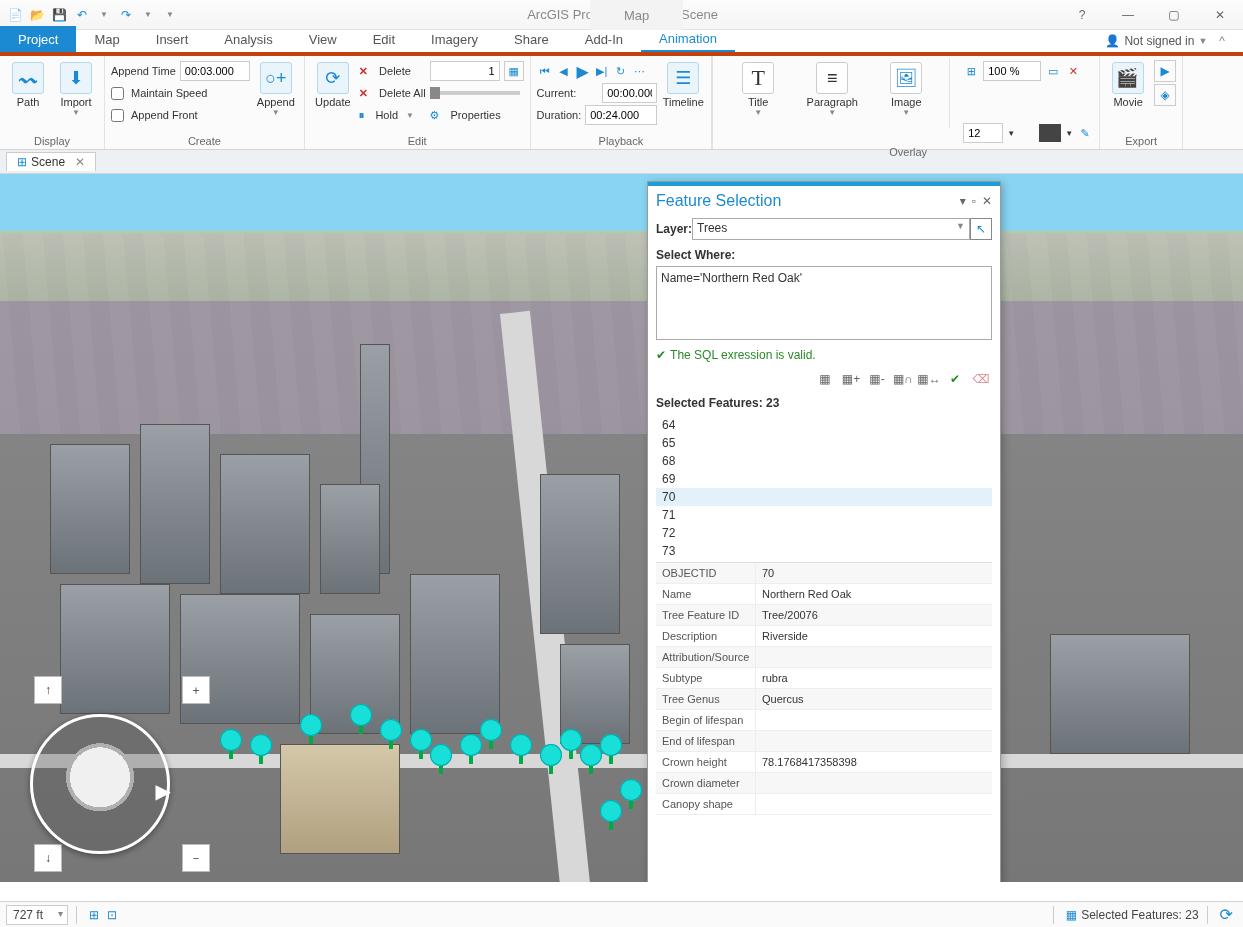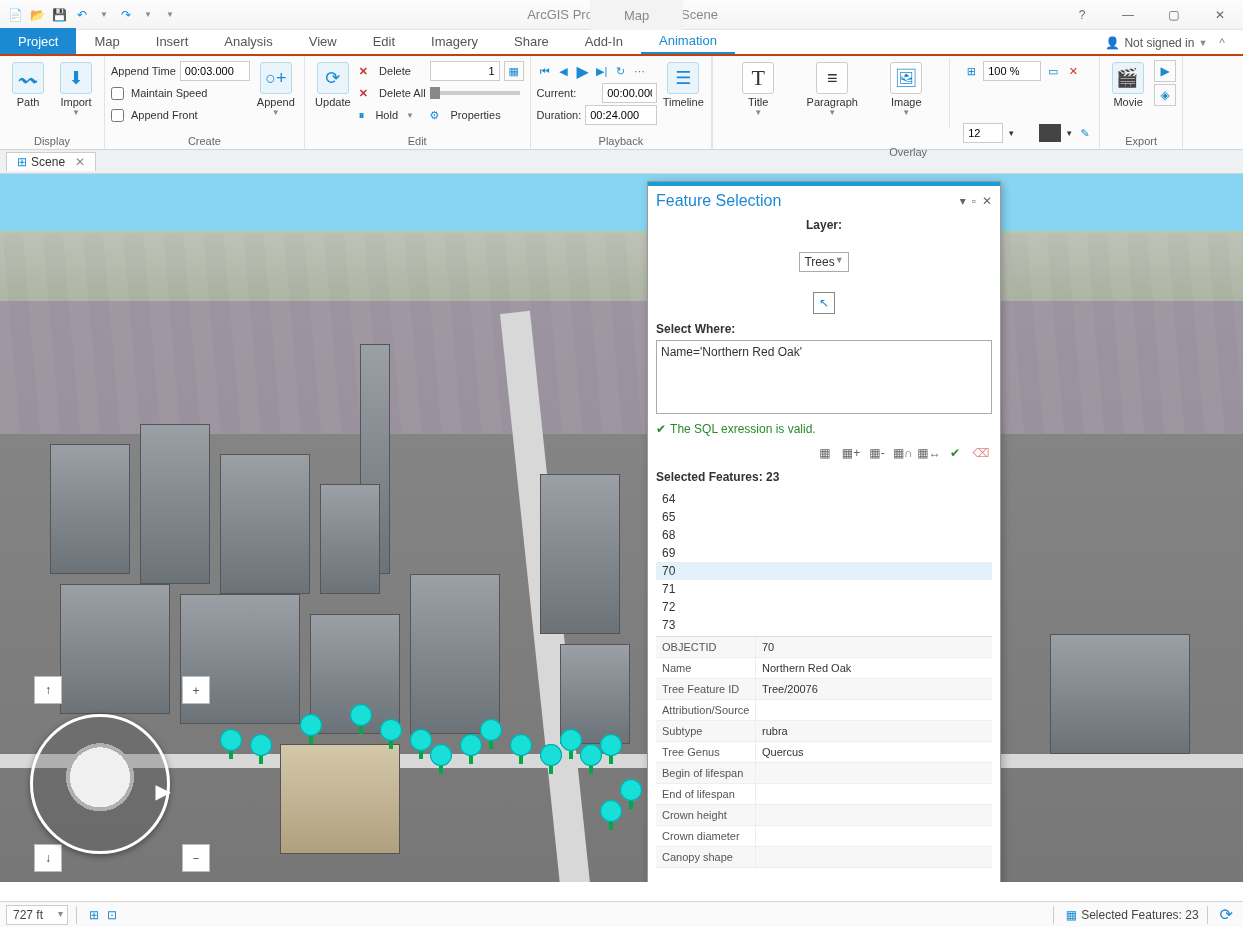--- a/index.html
+++ b/index.html
@@ -8,21 +8,21 @@
 
 .titlebar { height: 30px; background: linear-gradient(#fcfcfc,#f5f5f5); display: flex; align-items: center; border-bottom: 1px solid #e3e3e3; }
 .qat { display: flex; gap: 6px; padding: 0 8px; align-items: center; }
 .qat-icon { width: 16px; height: 16px; display: flex; align-items: center; justify-content: center; color: #1b8ad3; cursor: pointer; }
 .title-center { flex: 1; text-align: center; color: #888; font-size: 13px; }
 .title-context { position: absolute; left: 590px; top: 0; height: 30px; display: flex; align-items: center; padding: 0 34px; background: #f3f3f3; color: #888; font-size: 13px; }
 .winbtns { display: flex; }
 .winbtn { width: 46px; height: 30px; display: flex; align-items: center; justify-content: center; color: #666; cursor: pointer; }
 
 
-.menubar { height: 26px; display: flex; align-items: flex-end; background: #fff; border-bottom: 2px solid #c2410c; justify-content: space-between; }
+.menubar { height: 26px; display: flex; align-items: flex-end; background: #fff; border-bottom: 4px solid #c2410c; justify-content: space-between; }
 .file-tab { background: #1b8ad3; color: #fff; padding: 5px 18px; font-size: 13px; height: 26px; display: flex; align-items: center; }
 .menutab { padding: 5px 18px; font-size: 13px; color: #555; cursor: pointer; height: 26px; display: flex; align-items: center; }
 .menutab.active { color: #1b8ad3; border-bottom: 2px solid #1b8ad3; position: relative; }
 .signin { margin-left: auto; padding: 4px 18px; color: #555; display: flex; align-items: center; gap: 4px;}
 
 
 .ribbon { height: 94px; background: #fbfbfb; border-bottom: 1px solid #d4d4d4; display: flex; }
 .rgroup { border-right: 1px solid #e3e3e3; display: flex; flex-direction: column; padding: 2px 6px 0 6px; }
 .rgroup-body { flex: 1; display: flex; align-items: flex-start; gap: 4px; }
 .rgroup-label { text-align: center; font-size: 11px; color: #666; padding: 2px 0; }
@@ -57,21 +57,21 @@
 .nav-plus { position: absolute; left: 182px; bottom: 178px; width: 28px; height: 28px; background:#fff; border:1px solid #bbb; display:flex; align-items:center; justify-content:center; cursor:pointer;}
 .nav-minus { position: absolute; left: 182px; bottom: 10px; width: 28px; height: 28px; background:#fff; border:1px solid #bbb; display:flex; align-items:center; justify-content:center; cursor:pointer;}
 
 
 .panel { position: absolute; left: 647px; top: 7px; width: 354px; height: 702px; background: #fff; border: 1px solid #9a9a9a; box-shadow: 2px 2px 8px rgba(0,0,0,.25); display:flex; flex-direction:column; }
 .panel-titlebar { height: 4px; background: #1b9ed8; }
 .panel-head { display:flex; align-items:center; padding: 6px 8px 4px 8px; }
 .panel-title { color: #1b8ad3; font-size: 16px; font-weight: 400; flex:1; }
 .panel-ctrl { display:flex; gap:6px; color:#666; }
 .panel-body { padding: 4px 8px; display:flex; flex-direction:column; gap:4px; font-size: 12px; }
-.layer-row { display:flex; align-items:center; gap:20px;flex-direction:column; }
+.layer-row { display:flex; align-items:center; gap:0; }
 .layer-row label { font-weight:bold; }
 .layer-select { flex:1; height:22px; border:1px solid #aaa; padding: 2px 4px; background:#fff; }
 .where-label { font-weight:bold; margin-top: 4px;}
 .where-box { height: 74px; border:1px solid #aaa; padding:4px; font-size:12px; }
 .valid-msg { color: #2a8a2a; display:flex; align-items:center; gap:4px; padding: 4px 0;}
 .sel-toolbar { display:flex; justify-content:flex-end; gap:8px; padding: 0 2px 4px 0;}
 .sel-toolbar span { width:18px; height:18px; cursor:pointer; display:flex; align-items:center; justify-content:center; color:#666; border:1px solid transparent;}
 .sel-count { font-weight:bold; padding-bottom: 2px;}
 .feature-list { height: 142px; overflow-y: scroll; border-right: 0; }
 .feature-list div { padding: 2px 6px; cursor:pointer; }
@@ -382,20 +382,24 @@
           </div>
           <div class="attr-row">
             <div class="k">Name</div>
             <div class="v">Northern Red Oak</div>
           </div>
           <div class="attr-row">
             <div class="k">Tree Feature ID</div>
             <div class="v">Tree/20076</div>
           </div>
           <div class="attr-row">
+            <div class="k">Description</div>
+            <div class="v">Riverside</div>
+          </div>
+          <div class="attr-row">
             <div class="k">Attribution/Source</div>
             <div class="v"></div>
           </div>
           <div class="attr-row">
             <div class="k">Subtype</div>
             <div class="v">rubra</div>
           </div>
           <div class="attr-row">
             <div class="k">Tree Genus</div>
             <div class="v">Quercus</div>
@@ -403,20 +407,21 @@
           <div class="attr-row">
             <div class="k">Begin of lifespan</div>
             <div class="v"></div>
           </div>
           <div class="attr-row">
             <div class="k">End of lifespan</div>
             <div class="v"></div>
           </div>
           <div class="attr-row">
             <div class="k">Crown height</div>
+            <div class="v">78.1768417358398</div>
           </div>
           <div class="attr-row">
             <div class="k">Crown diameter</div>
           </div>
           <div class="attr-row">
             <div class="k">Canopy shape</div>
           </div>
         </div>
     </div>
   </div>

